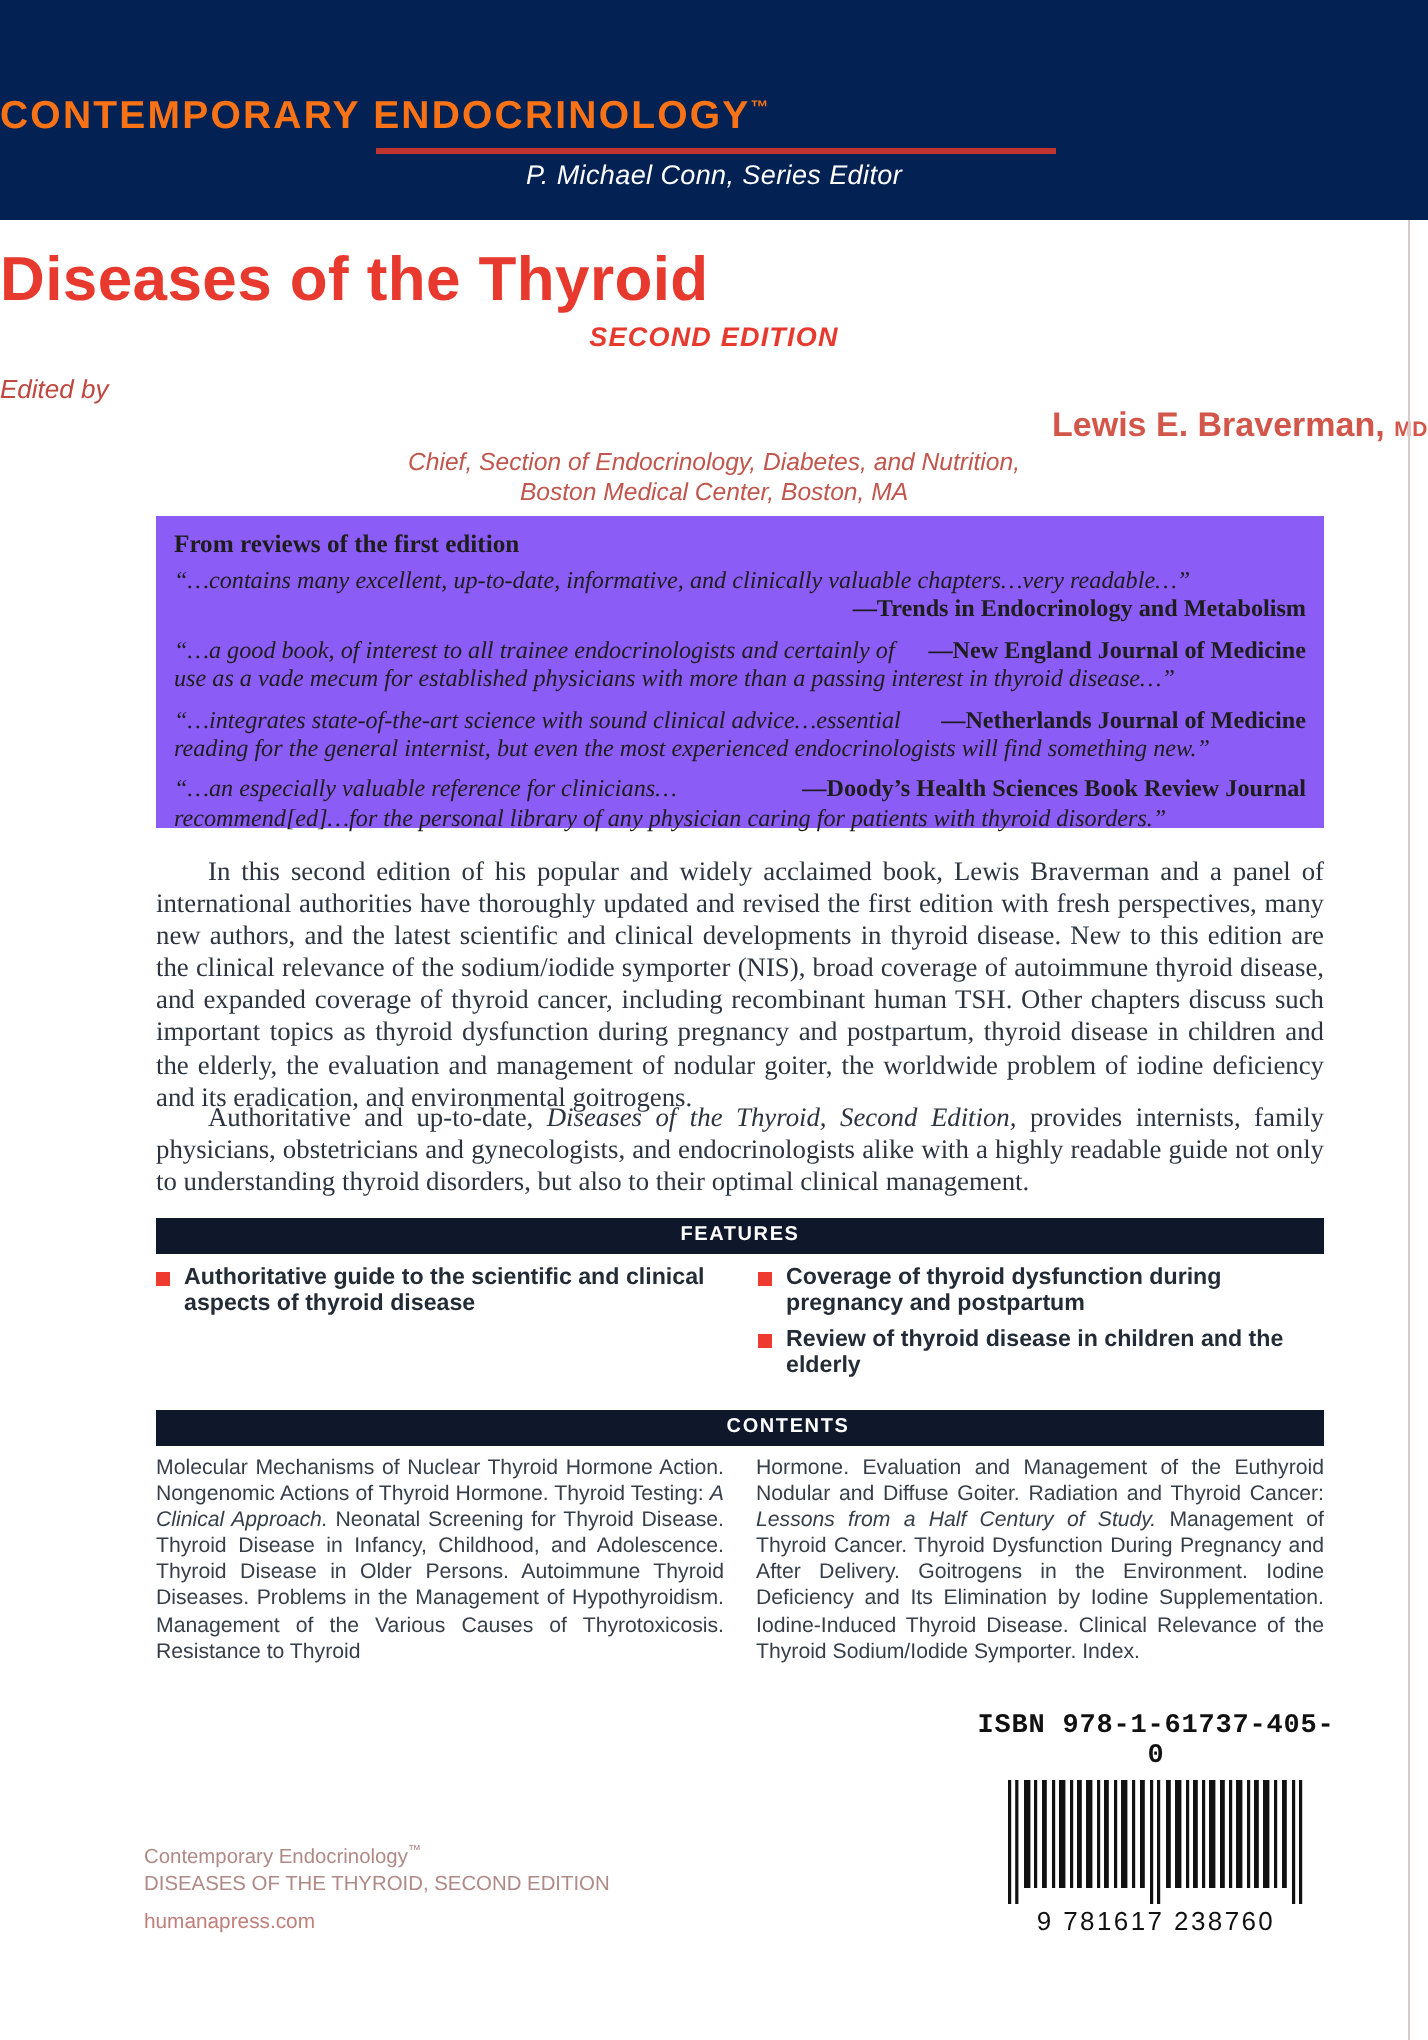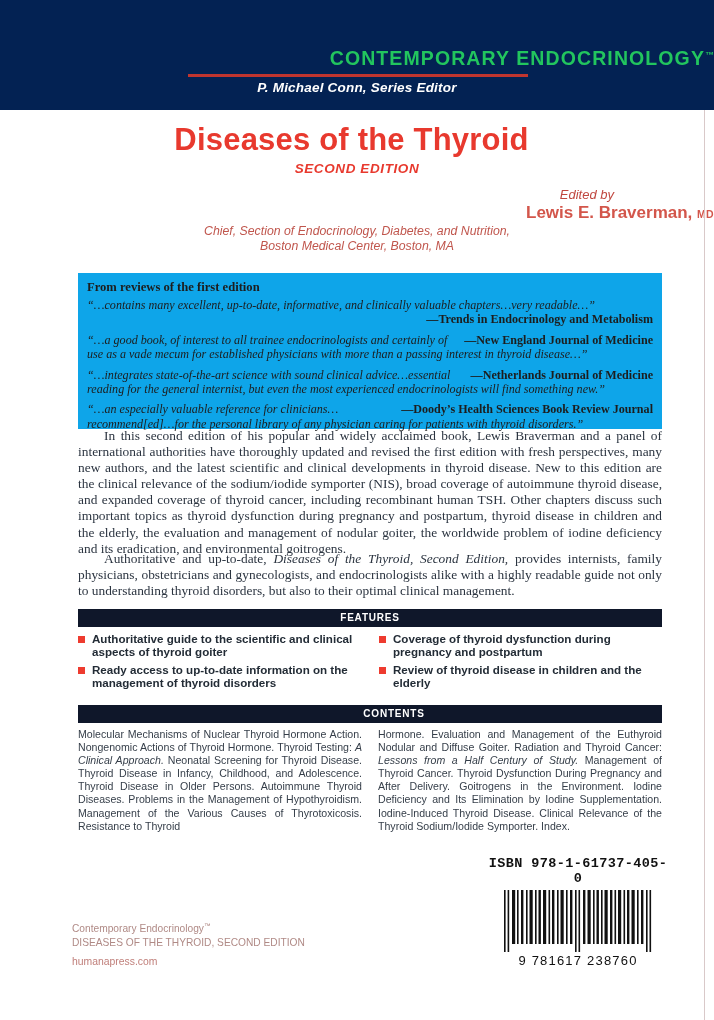--- a/index.html
+++ b/index.html
@@ -24,22 +24,22 @@
     position: absolute;
     left: 0; top: 0;
     width: 714px;
     height: 110px;
     background: #032253;
   }
   .series-title {
     position: absolute;
     left: 0; top: 47px;
     width: 714px;
-    text-align: right;
-    color: #22c55e;
+    text-align: left;
+    color: #f97316;
     font-family: "Liberation Sans", sans-serif;
     font-weight: bold;
     font-size: 19.5px;
     letter-spacing: 1.1px;
   }
   .series-title .tm {
     font-size: 9px;
     vertical-align: super;
     letter-spacing: 0;
   }
@@ -51,31 +51,30 @@
     background: #c0352f;
   }
   .series-editor {
     position: absolute;
     left: 0; top: 80px;
     width: 714px;
     text-align: center;
     color: #ffffff;
     font-family: "Liberation Sans", sans-serif;
     font-style: italic;
-    font-weight: bold;
+    font-weight: normal;
     font-size: 13.5px;
     letter-spacing: 0.2px;
   }
 
   
   .book-title {
     position: absolute;
     left: 0; top: 122px;
     width: 703px;
-    text-align: center;
     color: #e8392e;
     font-family: "Liberation Sans", sans-serif;
     font-weight: bold;
     font-size: 31px;
     letter-spacing: 0.2px;
   }
   .edition {
     position: absolute;
     left: 0; top: 161px;
     width: 714px;
@@ -84,21 +83,21 @@
     font-family: "Liberation Sans", sans-serif;
     font-weight: bold;
     font-style: italic;
     font-size: 13.5px;
     letter-spacing: 0.6px;
   }
   .edited-by {
     position: absolute;
     left: 0; top: 187px;
     width: 614px;
-    text-align: right;
+    text-align: left;
     color: #c0473f;
     font-family: "Liberation Sans", sans-serif;
     font-style: italic;
     font-size: 13px;
   }
   .editor-name {
     position: absolute;
     left: 0; top: 203px;
     width: 714px;
     text-align: right;
@@ -120,24 +119,24 @@
     color: #c0564d;
     font-family: "Liberation Sans", sans-serif;
     font-style: italic;
     font-size: 12.3px;
     line-height: 15px;
   }
 
   
   .reviews-box {
     position: absolute;
-    left: 78px; top: 273px;
+    left: 78px; top: 258px;
     width: 584px;
     height: 156px;
-    background: #0ea5e9;
+    background: #8b5cf6;
     box-sizing: border-box;
     padding: 7px 9px 5px 9px;
   }
   .reviews-head {
     color: #1d1d1d;
     font-family: "Liberation Serif", serif;
     font-weight: bold;
     font-size: 12.6px;
     margin-bottom: 3px;
   }
@@ -349,25 +348,21 @@
   </div>
 
   <div class="blurb" id="blurb1">In this second edition of his popular and widely acclaimed book, Lewis Braverman and a panel of international authorities have thoroughly updated and revised the first edition with fresh perspectives, many new authors, and the latest scientific and clinical developments in thyroid disease. New to this edition are the clinical relevance of the sodium/iodide symporter (NIS), broad coverage of autoimmune thyroid disease, and expanded coverage of thyroid cancer, including recombinant human TSH. Other chapters discuss such important topics as thyroid dysfunction during pregnancy and postpartum, thyroid disease in children and the elderly, the evaluation and management of nodular goiter, the worldwide problem of iodine deficiency and its eradication, and environmental goitrogens.</div>
   <div class="blurb" id="blurb2"><span>Authoritative and up-to-date, </span><i>Diseases of the Thyroid, Second Edition,</i><span> provides internists, family physicians, obstetricians and gynecologists, and endocrinologists alike with a highly readable guide not only to understanding thyroid disorders, but also to their optimal clinical management.</span></div>
 
   <div class="banner" id="features-banner">FEATURES</div>
   <div class="features-grid">
     <div class="feat-col">
       <div class="feat-item">
         <span class="feat-bullet"></span>
-        <span class="feat-text">Authoritative guide to the scientific and clinical aspects of thyroid goiter</span>
-      </div>
-      <div class="feat-item">
-        <span class="feat-bullet"></span>
-        <span class="feat-text">Ready access to up-to-date information on the management of thyroid disorders</span>
+        <span class="feat-text">Authoritative guide to the scientific and clinical aspects of thyroid disease</span>
       </div>
     </div>
     <div class="feat-col">
       <div class="feat-item">
         <span class="feat-bullet"></span>
         <span class="feat-text">Coverage of thyroid dysfunction during pregnancy and postpartum</span>
       </div>
       <div class="feat-item">
         <span class="feat-bullet"></span>
         <span class="feat-text">Review of thyroid disease in children and the elderly</span>

